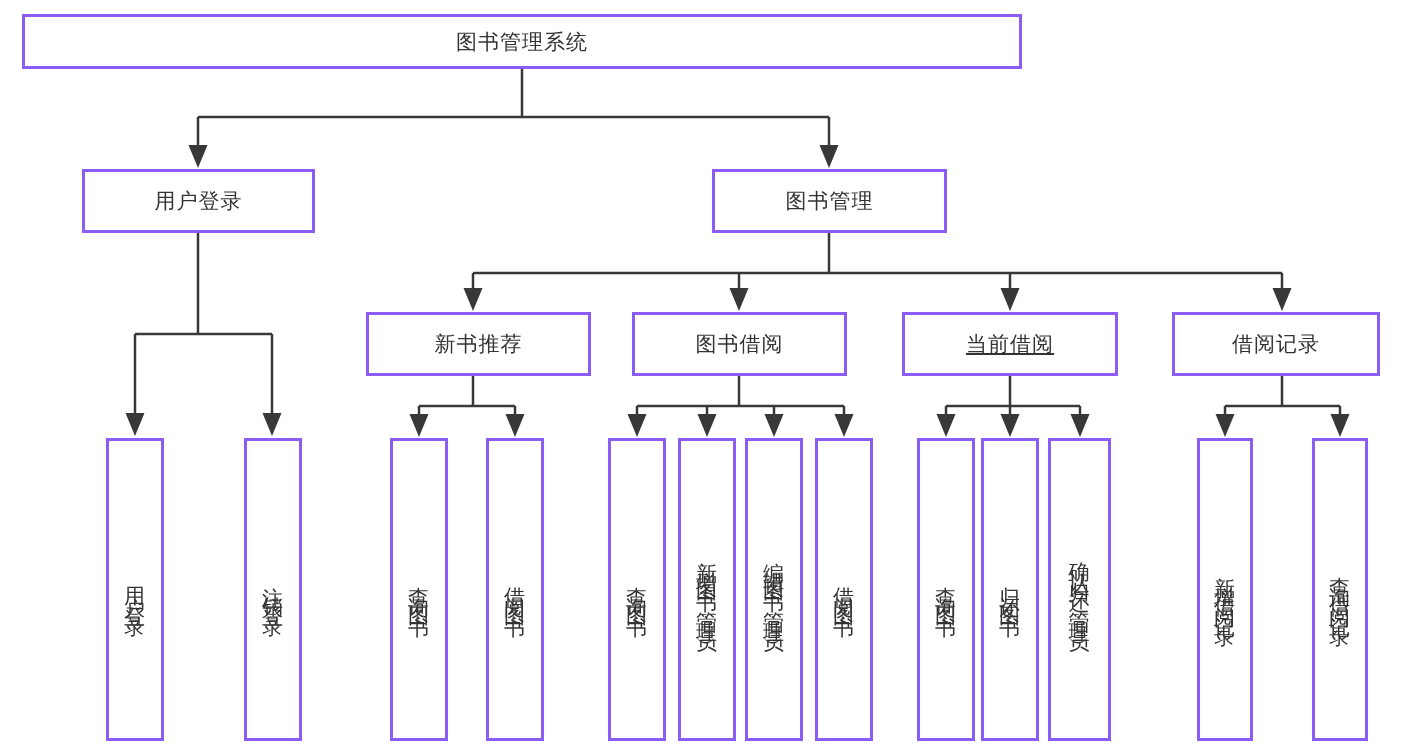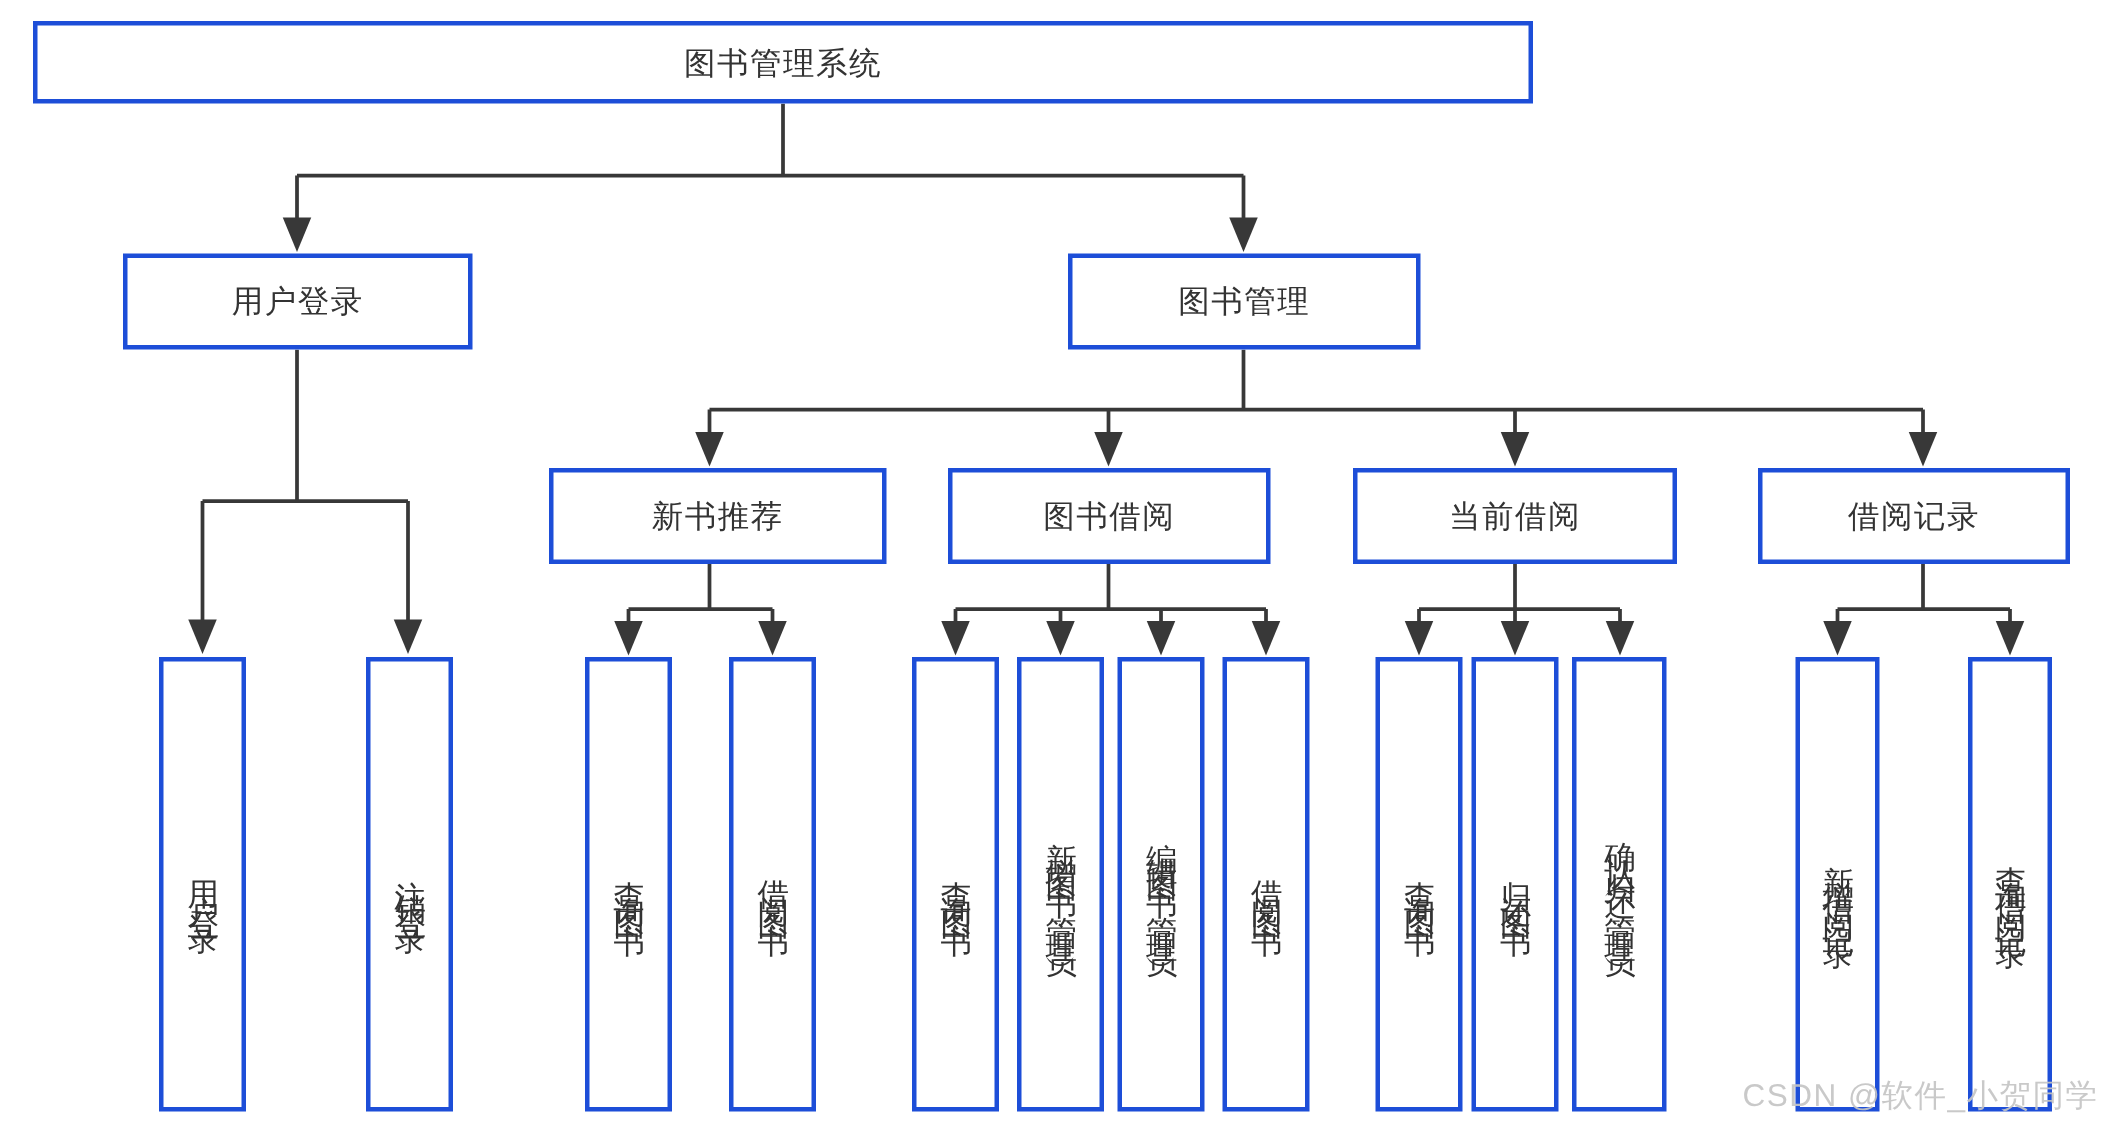--- a/index.html
+++ b/index.html
@@ -3,21 +3,21 @@
 <meta charset="utf-8">
 <style>
   html,body{margin:0;padding:0;background:#ffffff;}
   body{
     font-family:"Liberation Sans","DejaVu Sans",sans-serif;
     width:1405px;height:747px;position:relative;overflow:hidden;
   }
   .stage{position:absolute;left:0;top:0;width:1405px;height:747px;}
   .wires{position:absolute;left:0;top:0;z-index:1;}
   .node{
-    position:absolute;background:#ffffff;border:3px solid #1d4ed8;
+    position:absolute;background:#ffffff;border:3px solid #8b5cf6;
     box-sizing:border-box;display:flex;align-items:center;justify-content:center;
     color:#333333;z-index:2;
   }
   .hlabel{font-size:21px;letter-spacing:1px;white-space:nowrap;}
   .vlabel{
     writing-mode:vertical-rl;text-orientation:mixed;
     font-size:21px;letter-spacing:10px;line-height:1;white-space:nowrap;
   }
   .watermark{
     position:absolute;right:6px;bottom:3px;z-index:5;
@@ -129,21 +129,21 @@
   <div class="node" style="left:712px;top:169px;width:235px;height:64px;text-align:center;">
     <span class="hlabel">图书管理</span>
   </div>
 
   <div class="node" style="left:366px;top:312px;width:225px;height:64px;">
     <span class="hlabel">新书推荐</span>
   </div>
   <div class="node" style="left:632px;top:312px;width:215px;height:64px;">
     <span class="hlabel">图书借阅</span>
   </div>
-  <div class="node" style="left:902px;top:312px;width:216px;height:64px;">
+  <div class="node" style="left:902px;top:312px;width:216px;height:64px;text-decoration:underline;">
     <span class="hlabel">当前借阅</span>
   </div>
   <div class="node" style="left:1172px;top:312px;width:208px;height:64px;">
     <span class="hlabel">借阅记录</span>
   </div>
 
   <div class="node" style="left:106px;top:438px;width:58px;height:303px;">
     <span class="vlabel">用户登录</span>
   </div>
   <div class="node" style="left:244px;top:438px;width:58px;height:303px;">
@@ -180,14 +180,13 @@
     <span class="vlabel">确认归还（管理员）</span>
   </div>
 
   <div class="node" style="left:1197px;top:438px;width:56px;height:303px;">
     <span class="vlabel">新增借阅记录</span>
   </div>
   <div class="node" style="left:1312px;top:438px;width:56px;height:303px;">
     <span class="vlabel">查询借阅记录</span>
   </div>
 
-  <div class="watermark">CSDN @软件_小贺同学</div>
 </div>
 
 </body></html>

